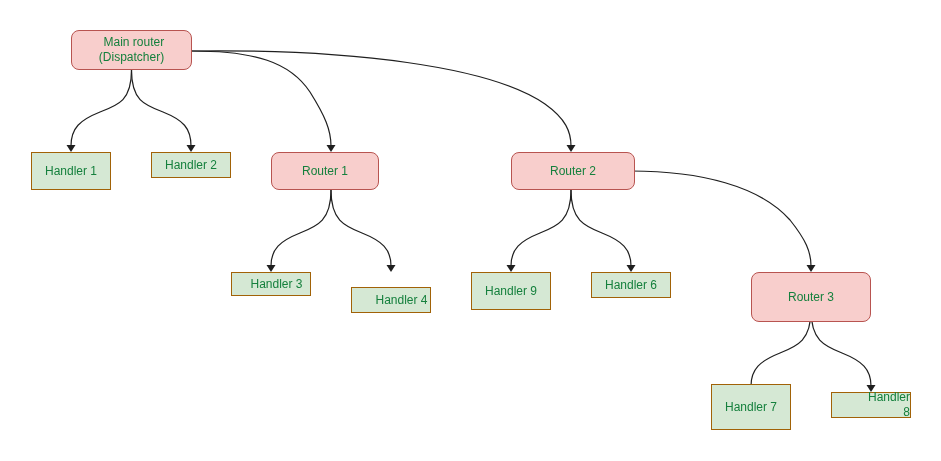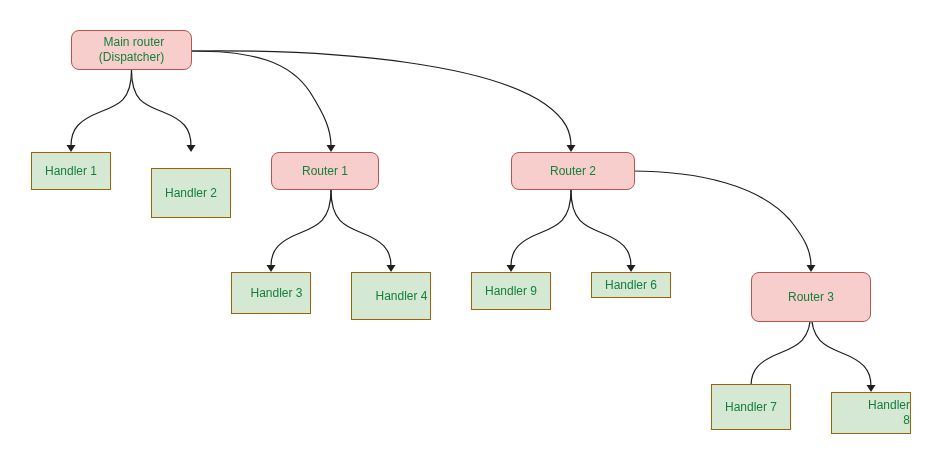--- a/index.html
+++ b/index.html
@@ -85,24 +85,24 @@
       <path class="edge-arrow" d="M 506.5 265 L 515.5 265 L 511 272 Z" fill="#1f1f1f"></path>
       <path class="edge-arrow" d="M 626.5 265 L 635.5 265 L 631 272 Z" fill="#1f1f1f"></path>
       <path class="edge-arrow" d="M 806.5 265 L 815.5 265 L 811 272 Z" fill="#1f1f1f"></path>
       <path class="edge-arrow" d="M 746.5 385 L 755.5 385 L 751 392 Z" fill="#1f1f1f"></path>
       <path class="edge-arrow" d="M 866.5 385 L 875.5 385 L 871 392 Z" fill="#1f1f1f"></path>
     </svg>
   <div id="node-layer">
       <div class="node router" style="left: 71px; top: 30px; width: 121px; height: 40px;"><span>Main router
 (Dispatcher)</span></div>
       <div class="node handler" style="left: 31px; top: 152px; width: 80px; height: 38px;"><span>Handler 1</span></div>
-      <div class="node handler" style="left: 151px; top: 168px; width: 80px; height: 50px;"><span>Handler 2</span></div>
+      <div class="node handler" style="left: 151px; top: 152px; width: 80px; height: 26px;"><span>Handler 2</span></div>
       <div class="node router" style="left: 271px; top: 152px; width: 108px; height: 38px;"><span>Router 1</span></div>
       <div class="node router" style="left: 511px; top: 152px; width: 124px; height: 38px;"><span>Router 2</span></div>
-      <div class="node handler" style="left: 231px; top: 272px; width: 80px; height: 42px; padding-left: 11px;"><span>Handler 3</span></div>
-      <div class="node handler" style="left: 351px; top: 272px; width: 80px; height: 48px; padding-left: 21px;"><span>Handler 4</span></div>
+      <div class="node handler" style="left: 231px; top: 272px; width: 80px; height: 24px; padding-left: 11px;"><span>Handler 3</span></div>
+      <div class="node handler" style="left: 351px; top: 287px; width: 80px; height: 26px; padding-left: 21px;"><span>Handler 4</span></div>
       <div class="node handler" style="left: 471px; top: 272px; width: 80px; height: 38px;"><span>Handler 9</span></div>
       <div class="node handler" style="left: 591px; top: 272px; width: 80px; height: 26px;"><span>Handler 6</span></div>
       <div class="node router" style="left: 751px; top: 272px; width: 120px; height: 50px;"><span>Router 3</span></div>
       <div class="node handler" style="left: 711px; top: 384px; width: 80px; height: 46px;"><span>Handler 7</span></div>
-      <div class="node handler" style="left: 831px; top: 392px; width: 80px; height: 42px; padding-left: 27px;"><span>Handler 8</span></div>
+      <div class="node handler" style="left: 831px; top: 392px; width: 80px; height: 26px; padding-left: 27px;"><span>Handler 8</span></div>
     </div>
 </div>
 
 </body></html>

